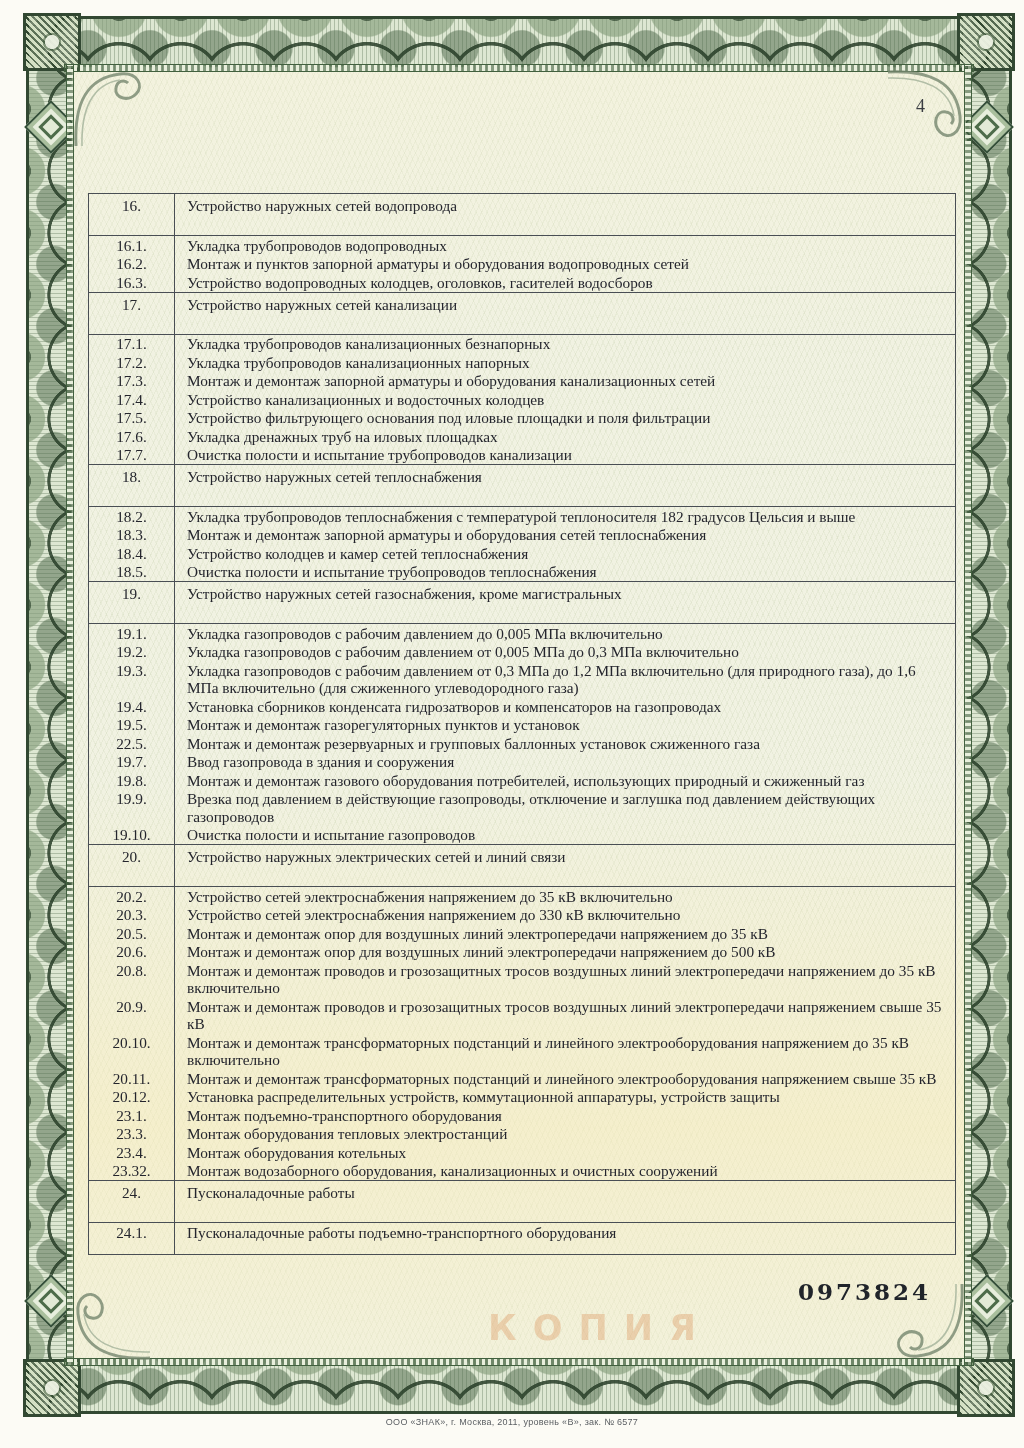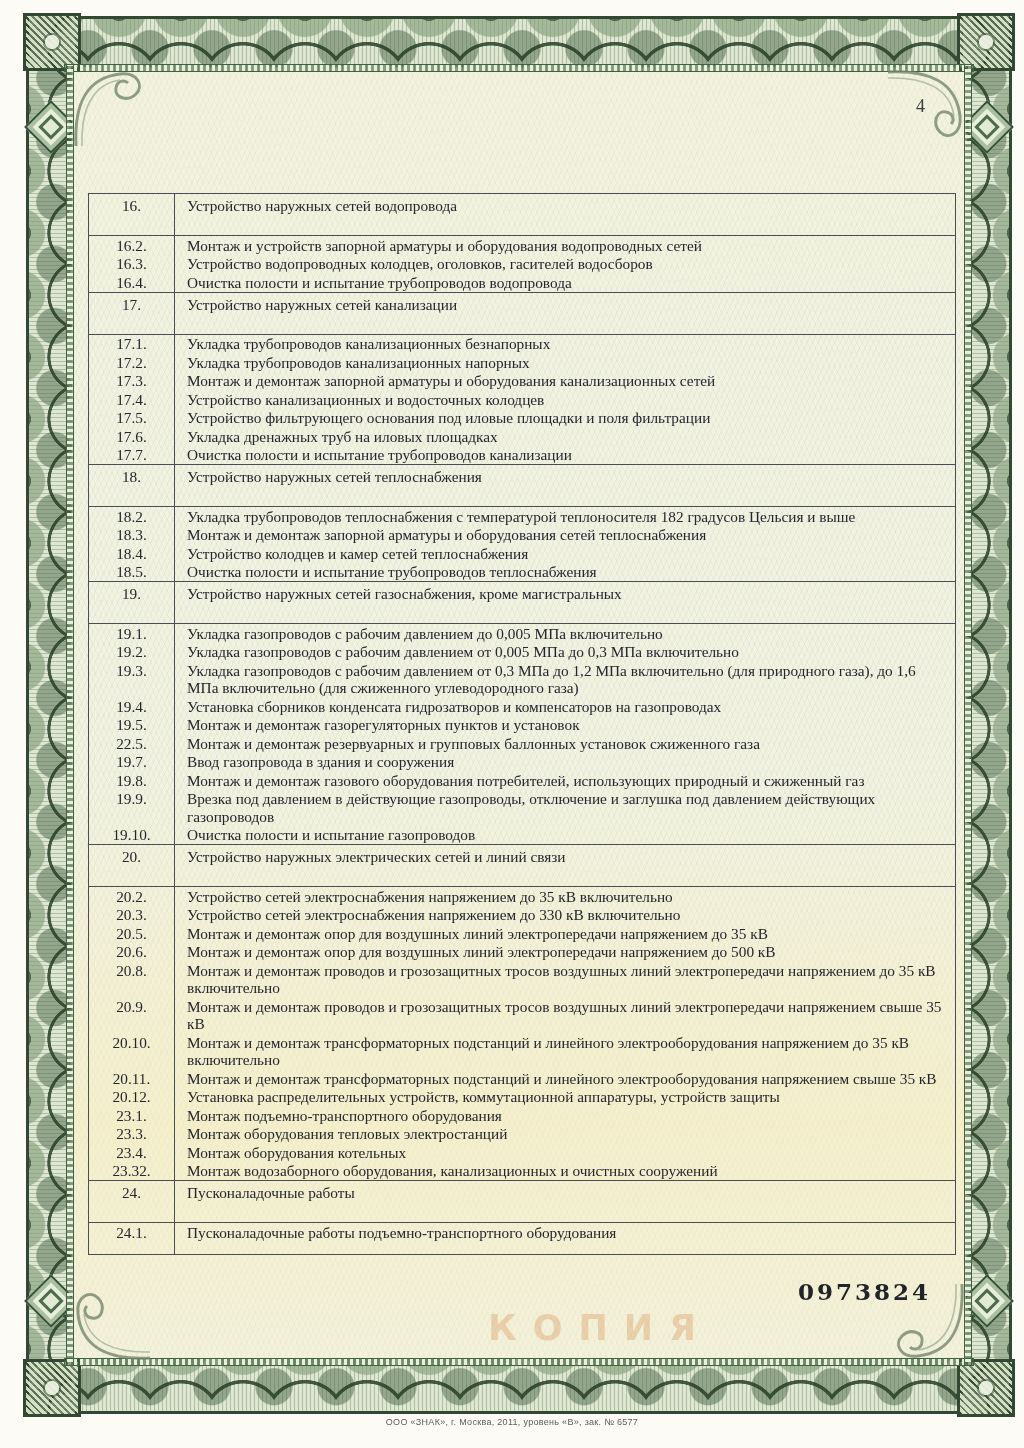--- a/index.html
+++ b/index.html
@@ -155,30 +155,30 @@
 
 <div class="page-num">4</div>
 
 <div class="tbl" id="works-table">
     <div class="row sec" style="border-top: none;">
       <div class="cell-num">16.</div>
       <div class="cell-txt">Устройство наружных сетей водопровода</div>
     </div>
     <div class="grp">
       <div class="row sub">
+        <div class="cell-num">16.1.</div>
+        <div class="cell-txt">Укладка трубопроводов водопроводных</div>
+      </div>
+      <div class="row sub">
         <div class="cell-num">16.2.</div>
-        <div class="cell-txt">Монтаж  и  устройств запорной арматуры и оборудования водопроводных сетей</div>
+        <div class="cell-txt">Монтаж  и  пунктов запорной арматуры и оборудования водопроводных сетей</div>
       </div>
       <div class="row sub">
         <div class="cell-num">16.3.</div>
         <div class="cell-txt">Устройство водопроводных колодцев, оголовков, гасителей водосборов</div>
-      </div>
-      <div class="row sub">
-        <div class="cell-num">16.4.</div>
-        <div class="cell-txt">Очистка полости и испытание трубопроводов водопровода</div>
       </div>
     </div>
     <div class="row sec">
       <div class="cell-num">17.</div>
       <div class="cell-txt">Устройство наружных сетей канализации</div>
     </div>
     <div class="grp">
       <div class="row sub">
         <div class="cell-num">17.1.</div>
         <div class="cell-txt">Укладка трубопроводов канализационных безнапорных</div>

